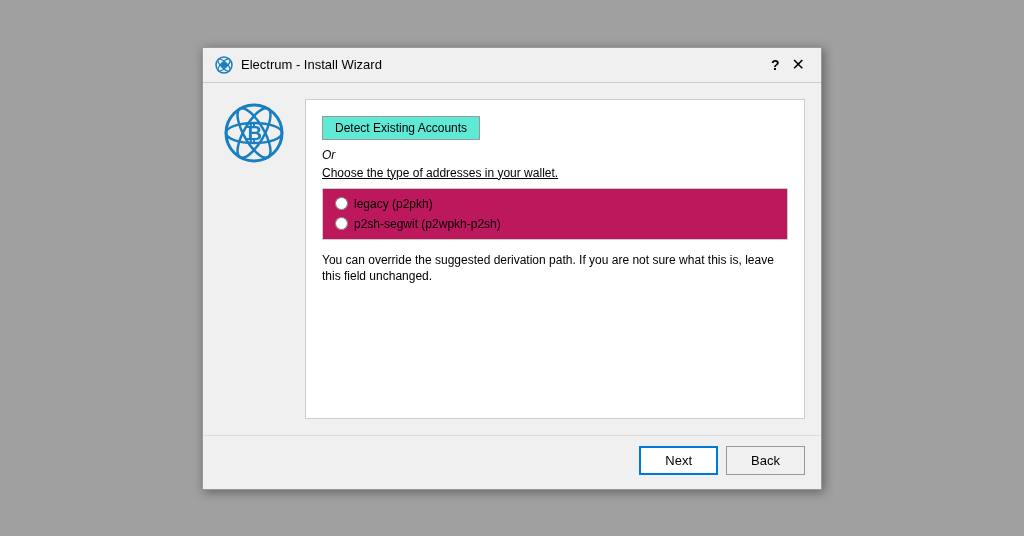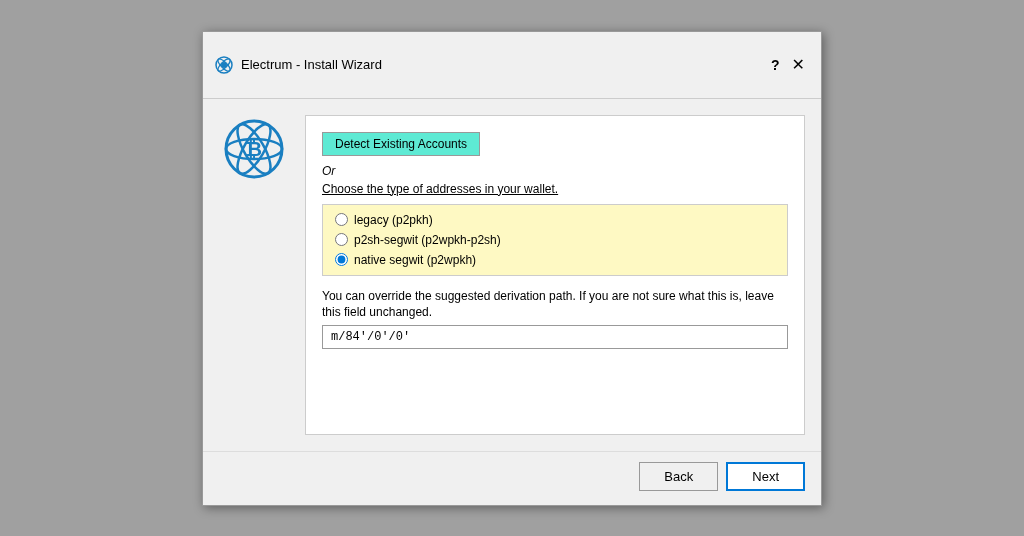--- a/index.html
+++ b/index.html
@@ -17,21 +17,21 @@
 
     .window {
       width: 620px;
       background: #f0f0f0;
       border: 1px solid #999;
       box-shadow: 2px 2px 10px rgba(0,0,0,0.4);
     }
 
     .title-bar {
       background: #f0f0f0;
-      padding: 24px 12px;
+      padding: 8px 12px;
       display: flex;
       align-items: center;
       border-bottom: 1px solid #ccc;
     }
 
     .title-bar-icon {
       width: 18px;
       height: 18px;
       margin-right: 8px;
     }
@@ -120,21 +120,21 @@
       margin-bottom: 8px;
       font-size: 12px;
       color: #000;
       text-decoration: underline;
     }
 
     .radio-group {
       border: 1px solid #ccc;
       padding: 8px 12px;
       margin-bottom: 12px;
-      background: #fef9c3;
+      background: #be185d;
     }
 
     .radio-item {
       display: flex;
       align-items: center;
       margin-bottom: 6px;
       gap: 6px;
     }
 
     .radio-item:last-child {
@@ -148,21 +148,21 @@
 
     .radio-label {
       font-size: 12px;
       color: #000;
       cursor: pointer;
     }
 
     .override-text {
       font-size: 12px;
       color: #000;
-      margin-bottom: 4px;
+      margin-bottom: 16px;
       line-height: 1.4;
     }
 
     .derivation-input {
       width: 100%;
       border: 1px solid #999;
       padding: 4px 8px;
       font-size: 12px;
       font-family: 'Courier New', monospace;
       background: #fff;
@@ -239,30 +239,25 @@
 
         <div class="radio-group">
           <div class="radio-item">
             <input type="radio" name="addrtype" id="legacy" style="">
             <label for="legacy" class="radio-label">legacy (p2pkh)</label>
           </div>
           <div class="radio-item">
             <input type="radio" name="addrtype" id="p2sh" style="">
             <label for="p2sh" class="radio-label">p2sh-segwit (p2wpkh-p2sh)</label>
           </div>
-          <div class="radio-item">
-            <input type="radio" name="addrtype" id="native" checked="" style="">
-            <label for="native" class="radio-label">native segwit (p2wpkh)</label>
-          </div>
         </div>
 
         <div class="override-text">You can override the suggested derivation path. If you are not sure what this is, leave this field unchanged.</div>
 
-        <input type="text" class="derivation-input" value="m/84'/0'/0'" style="">
       </div>
     </div>
   </div>
 
   <div class="wizard-footer">
+    <button class="footer-btn primary">Next</button>
     <button class="footer-btn">Back</button>
-    <button class="footer-btn primary">Next</button>
   </div>
 </div>
 
 </body></html>

